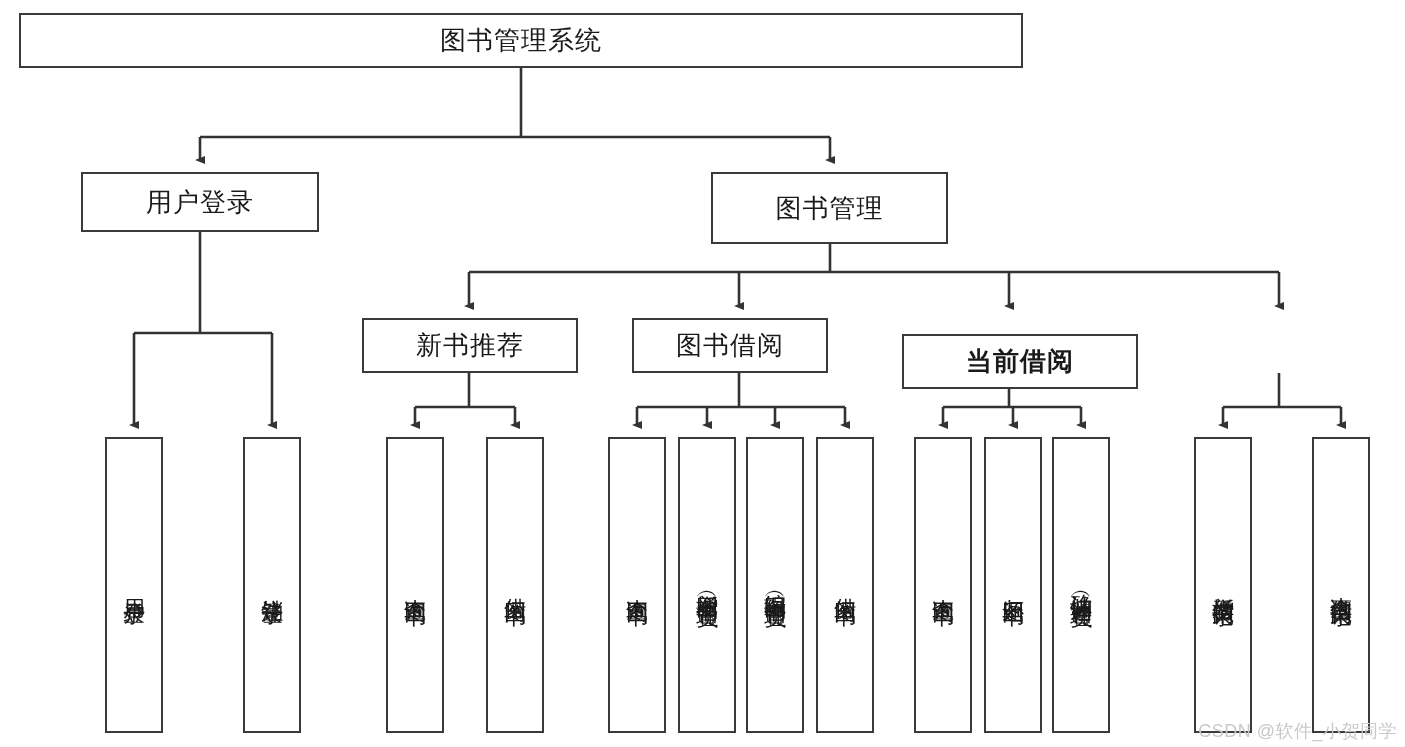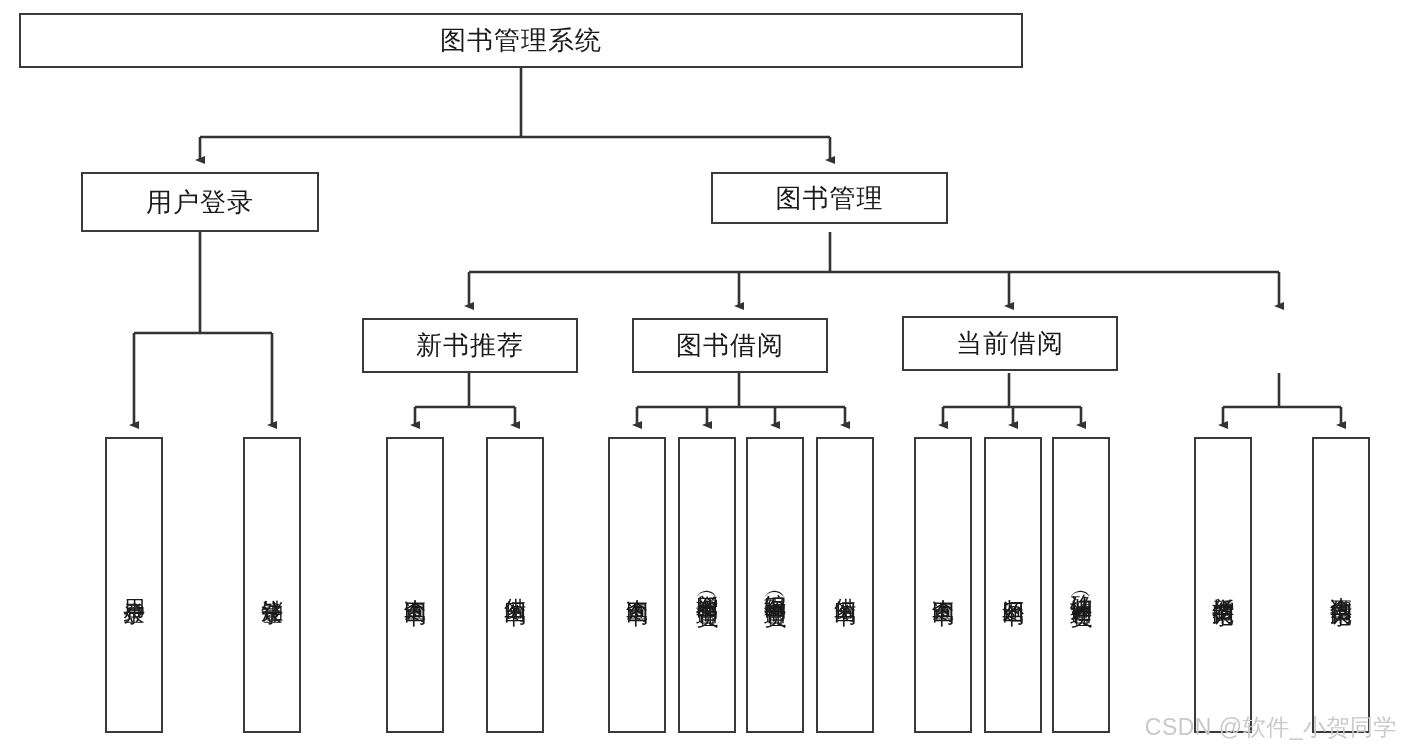--- a/index.html
+++ b/index.html
@@ -52,21 +52,21 @@
     display: block;
   }
   .htext {
     white-space: nowrap;
     display: block;
   }
   .watermark {
     position: absolute;
     right: 8px;
     bottom: 4px;
-    font-size: 23px;
+    font-size: 18px;
     color: #c9c9c9;
     letter-spacing: 0.5px;
     white-space: nowrap;
   }
 </style>
 </head>
 <body>
 
 <div id="canvas">
 
@@ -132,31 +132,31 @@
     </g>
   </svg>
 
   <div class="node horiz" style="left:19px; top:13px; width:1004px; height:55px;">
     <span class="htext">图书管理系统</span>
   </div>
 
   <div class="node horiz" style="left:81px; top:172px; width:238px; height:60px;">
     <span class="htext">用户登录</span>
   </div>
-  <div class="node horiz" style="left:711px; top:172px; width:237px; height:52px;">
+  <div class="node horiz" style="left:711px; top:172px; width:237px; height:72px;">
     <span class="htext">图书管理</span>
   </div>
 
   <div class="node horiz" style="left:362px; top:318px; width:216px; height:55px;">
     <span class="htext">新书推荐</span>
   </div>
   <div class="node horiz" style="left:632px; top:318px; width:196px; height:55px;">
     <span class="htext">图书借阅</span>
   </div>
-  <div class="node horiz" style="left:902px; top:316px; width:216px; height:55px;">
+  <div class="node horiz" style="left:902px; top:334px; width:236px; height:55px;font-weight:bold;">
     <span class="htext">当前借阅</span>
   </div>
 
   <div class="node vert" style="left:105px; top:437px; width:58px; height:296px;">
     <span class="vtext">用户登录</span>
   </div>
   <div class="node vert" style="left:243px; top:437px; width:58px; height:296px;">
     <span class="vtext">注销登录</span>
   </div>
 

